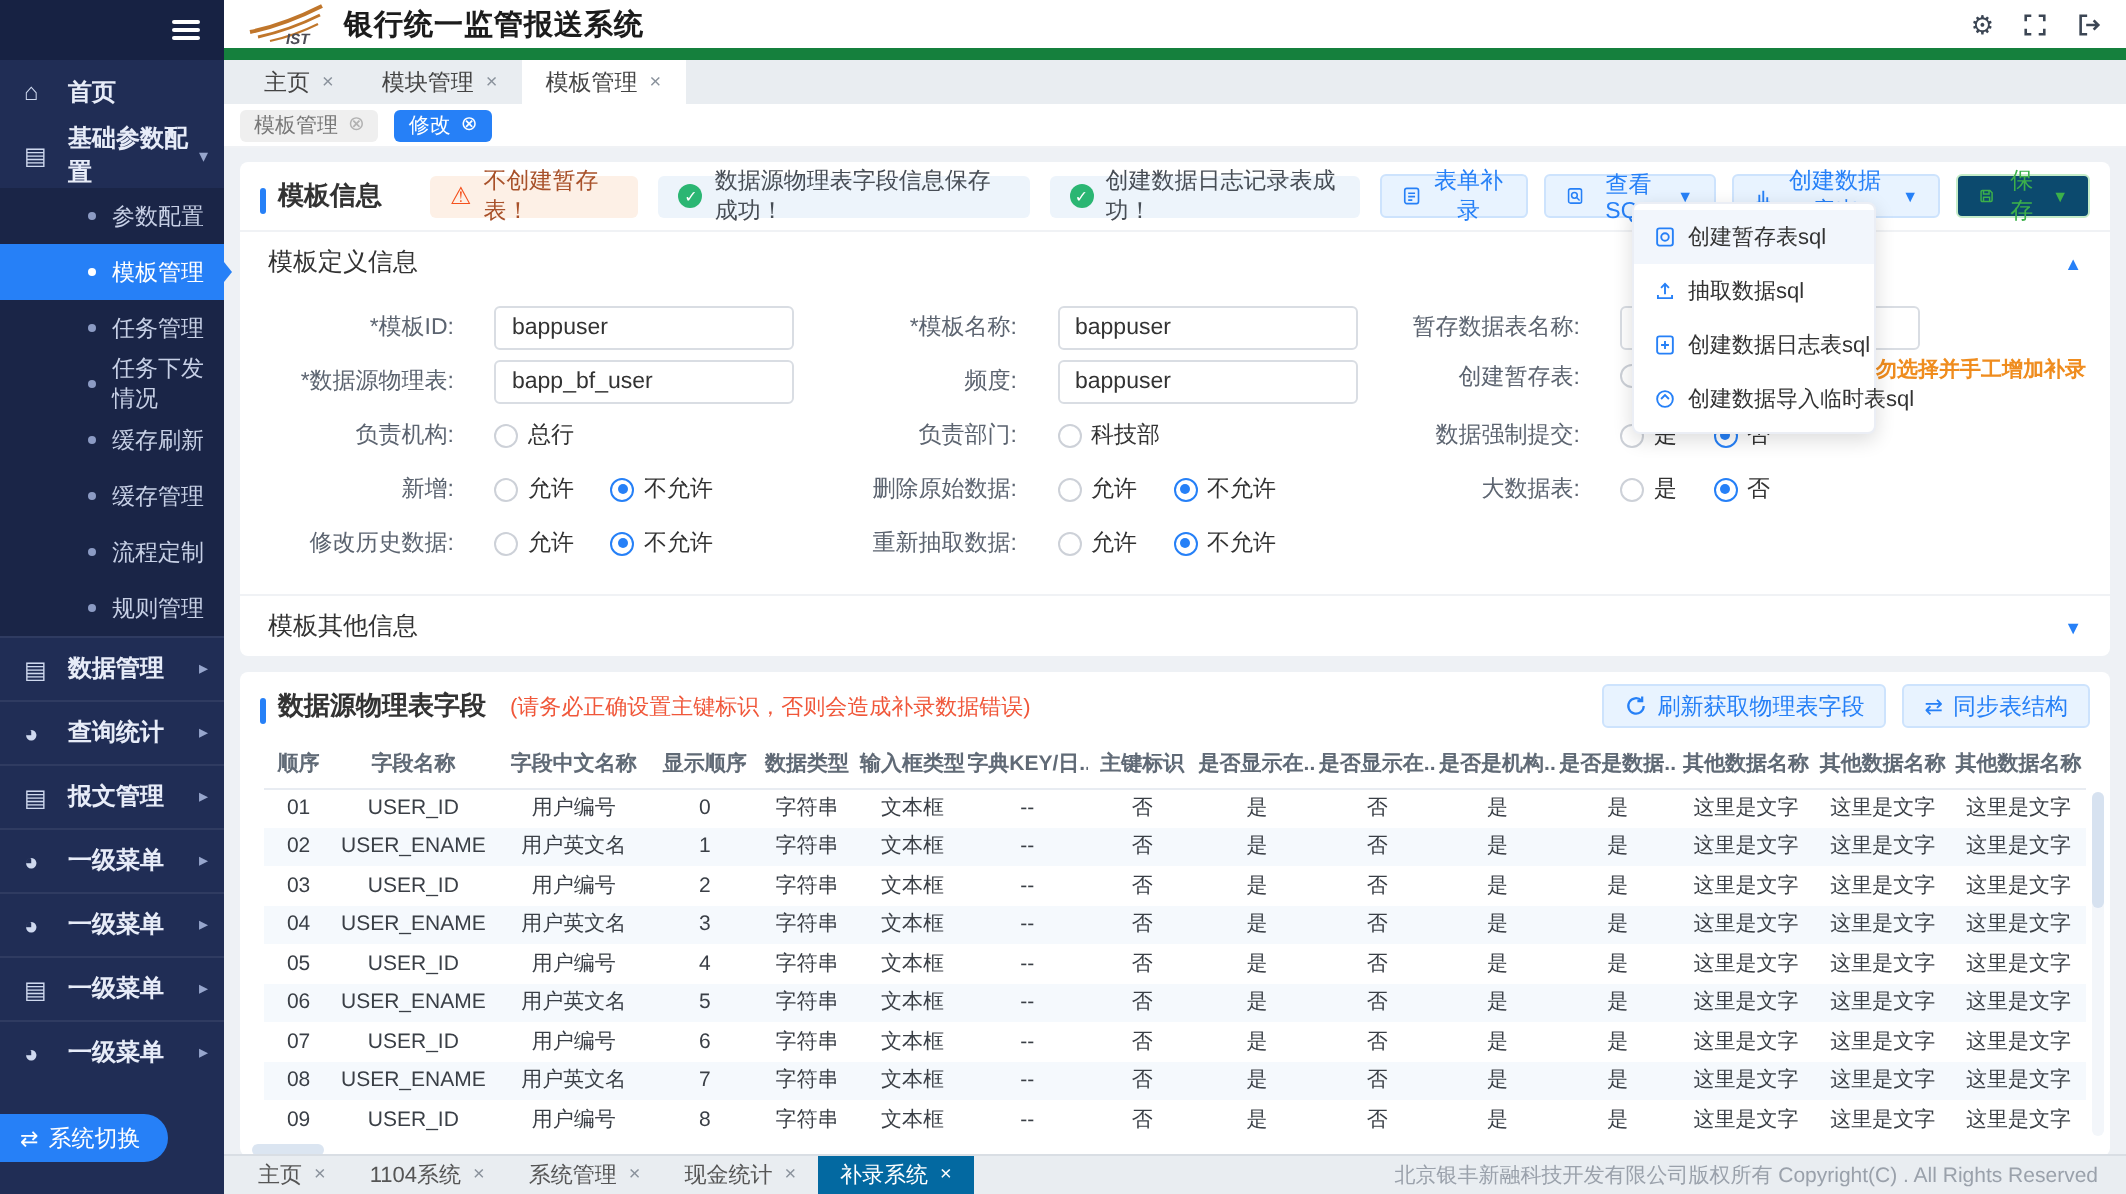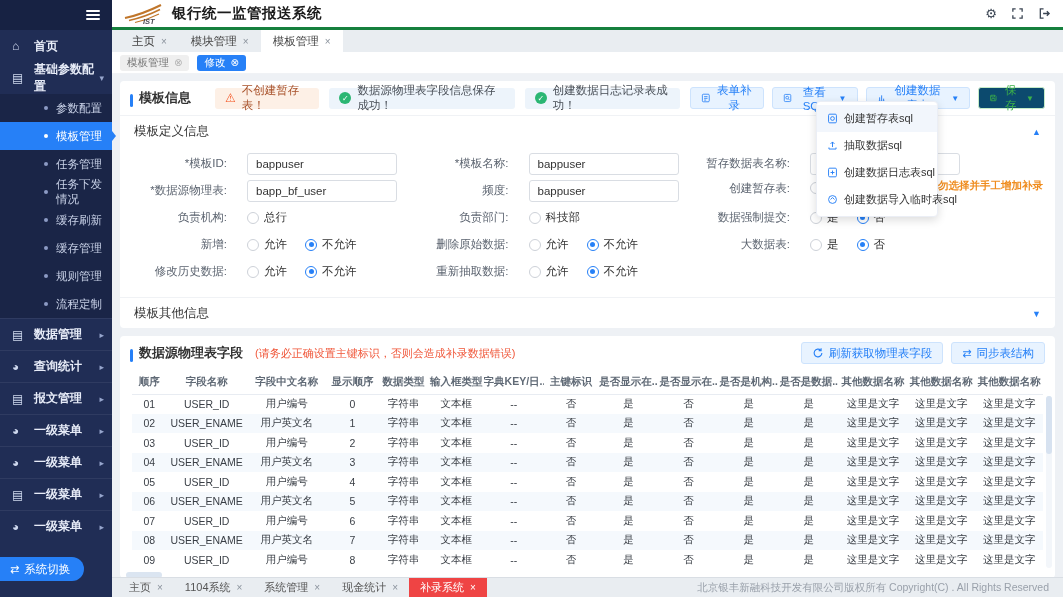--- a/index.html
+++ b/index.html
@@ -24,21 +24,21 @@
   .sb-item.sub.active .dot { background:#fff; }
   .sb-item.sub.active::after { content:""; position:absolute; right:-4px; top:50%; transform:translateY(-50%);
       border-top:5px solid transparent; border-bottom:5px solid transparent; border-left:4px solid #2680f7; }
   .sys-switch { position:absolute; left:0; bottom:16px; background:#2680f7; color:#fff; border:none;
       border-radius:0 14px 14px 0; height:24px; padding:0 14px 0 10px; font-size:11.5px; cursor:pointer;
       display:flex; align-items:center; gap:5px; font-family:inherit; }
   .sys-switch .swico { font-size:11px; }
 
   
   .main { flex:1; display:flex; flex-direction:column; min-width:0; position:relative; }
-  .topbar { height:30px; background:#fff; display:flex; align-items:center; padding:0 12px 0 10px; border-bottom:3px solid #15803d; }
+  .topbar { height:30px; background:#fff; display:flex; align-items:center; padding:0 12px 0 10px; border-bottom:6px solid #15803d; }
   .logo { display:flex; align-items:center; margin-right:8px; }
   .app-title { font-size:14.5px; font-weight:bold; color:#1c1c1c; letter-spacing:.5px; }
   .top-icons { margin-left:auto; display:flex; align-items:center; gap:14px; color:#3c4654; }
   .top-icons .tico { cursor:pointer; font-size:13px; line-height:1; display:flex; align-items:center; }
 
   .tabbar { height:22px; background:#e9edf1; display:flex; align-items:stretch; padding-left:8px; }
   .ttab { display:flex; align-items:center; gap:6px; padding:0 12px; font-size:11.5px; color:#444; cursor:pointer; }
   .ttab .x { color:#8a929c; font-size:10px; }
   .ttab.active { background:#fff; }
 
@@ -109,21 +109,21 @@
   .sql-menu { position:absolute; left:704px; top:27px; width:122px; background:#fff; border:1px solid #ebeef5;
       border-radius:4px; box-shadow:0 3px 10px rgba(0,0,0,.14); padding:3px 0; z-index:60;text-align:center; }
   .sql-item { display:flex; align-items:center; gap:6px; padding:6px 10px; font-size:11px; color:#333; cursor:pointer; white-space:nowrap; }
   .sql-item:first-child { background:#f2f6fc; }
   .sql-item svg { flex:none; }
 
   
   .bottombar { height:20px; background:#e9edf1; border-top:1px solid #d9dee4; display:flex; align-items:stretch; padding-left:6px; }
   .btab { display:flex; align-items:center; gap:6px; padding:0 11px; font-size:11px; color:#555; cursor:pointer; }
   .btab .x { font-size:10px; color:#8a929c; }
-  .btab.active { background:#ef4444; color:#fff; }
+  .btab.active { background:#0369a1; color:#fff; }
   .btab.active .x { color:#fff; }
   .copyright { margin-left:auto; padding-right:14px; display:flex; align-items:center; font-size:10.5px; color:#9aa1ab; }
 </style>
 </head>
 <body>
 
 <div class="app">
 
   <aside class="sidebar">
     <div class="sb-head">
@@ -162,25 +162,25 @@
       <div class="sb-item sub">
           <span class="dot"></span>
           <span>缓存刷新</span>
         </div>
       <div class="sb-item sub">
           <span class="dot"></span>
           <span>缓存管理</span>
         </div>
       <div class="sb-item sub">
           <span class="dot"></span>
-          <span>规则管理</span>
+          <span>流程定制</span>
         </div>
       <div class="sb-item sub">
           <span class="dot"></span>
-          <span>流程定制</span>
+          <span>规则管理</span>
         </div>
     </div>
     <div class="sb-item top sep">
       <span class="ico">▤</span>
       <span class="lbl">数据管理</span>
       <span class="caret">▸</span>
     </div>
     <div class="sb-item top sep">
       <span class="ico">◕</span>
       <span class="lbl">查询统计</span>

